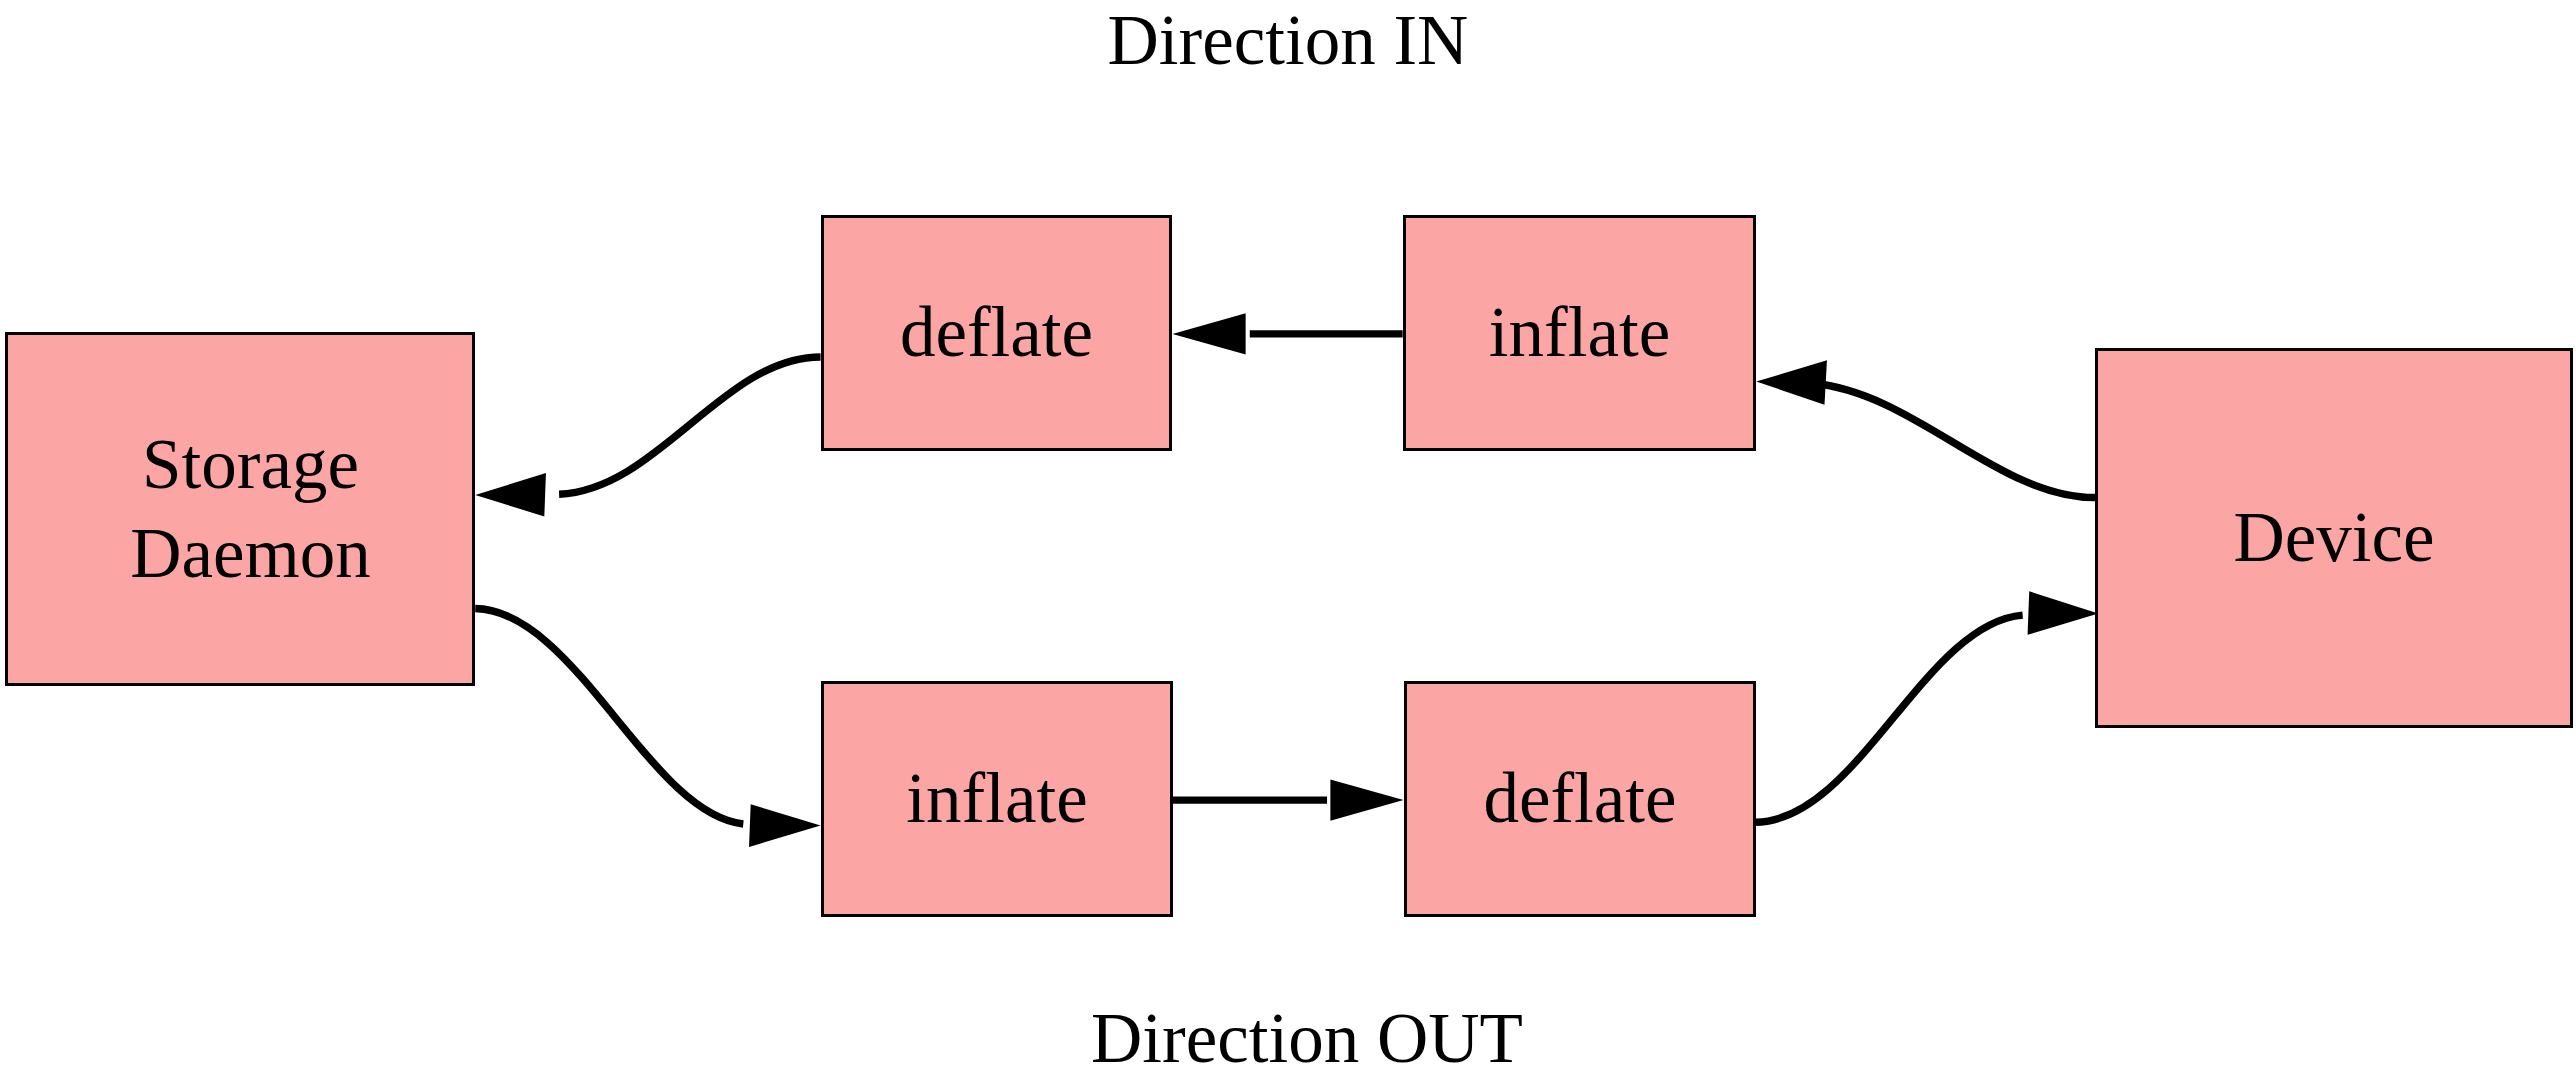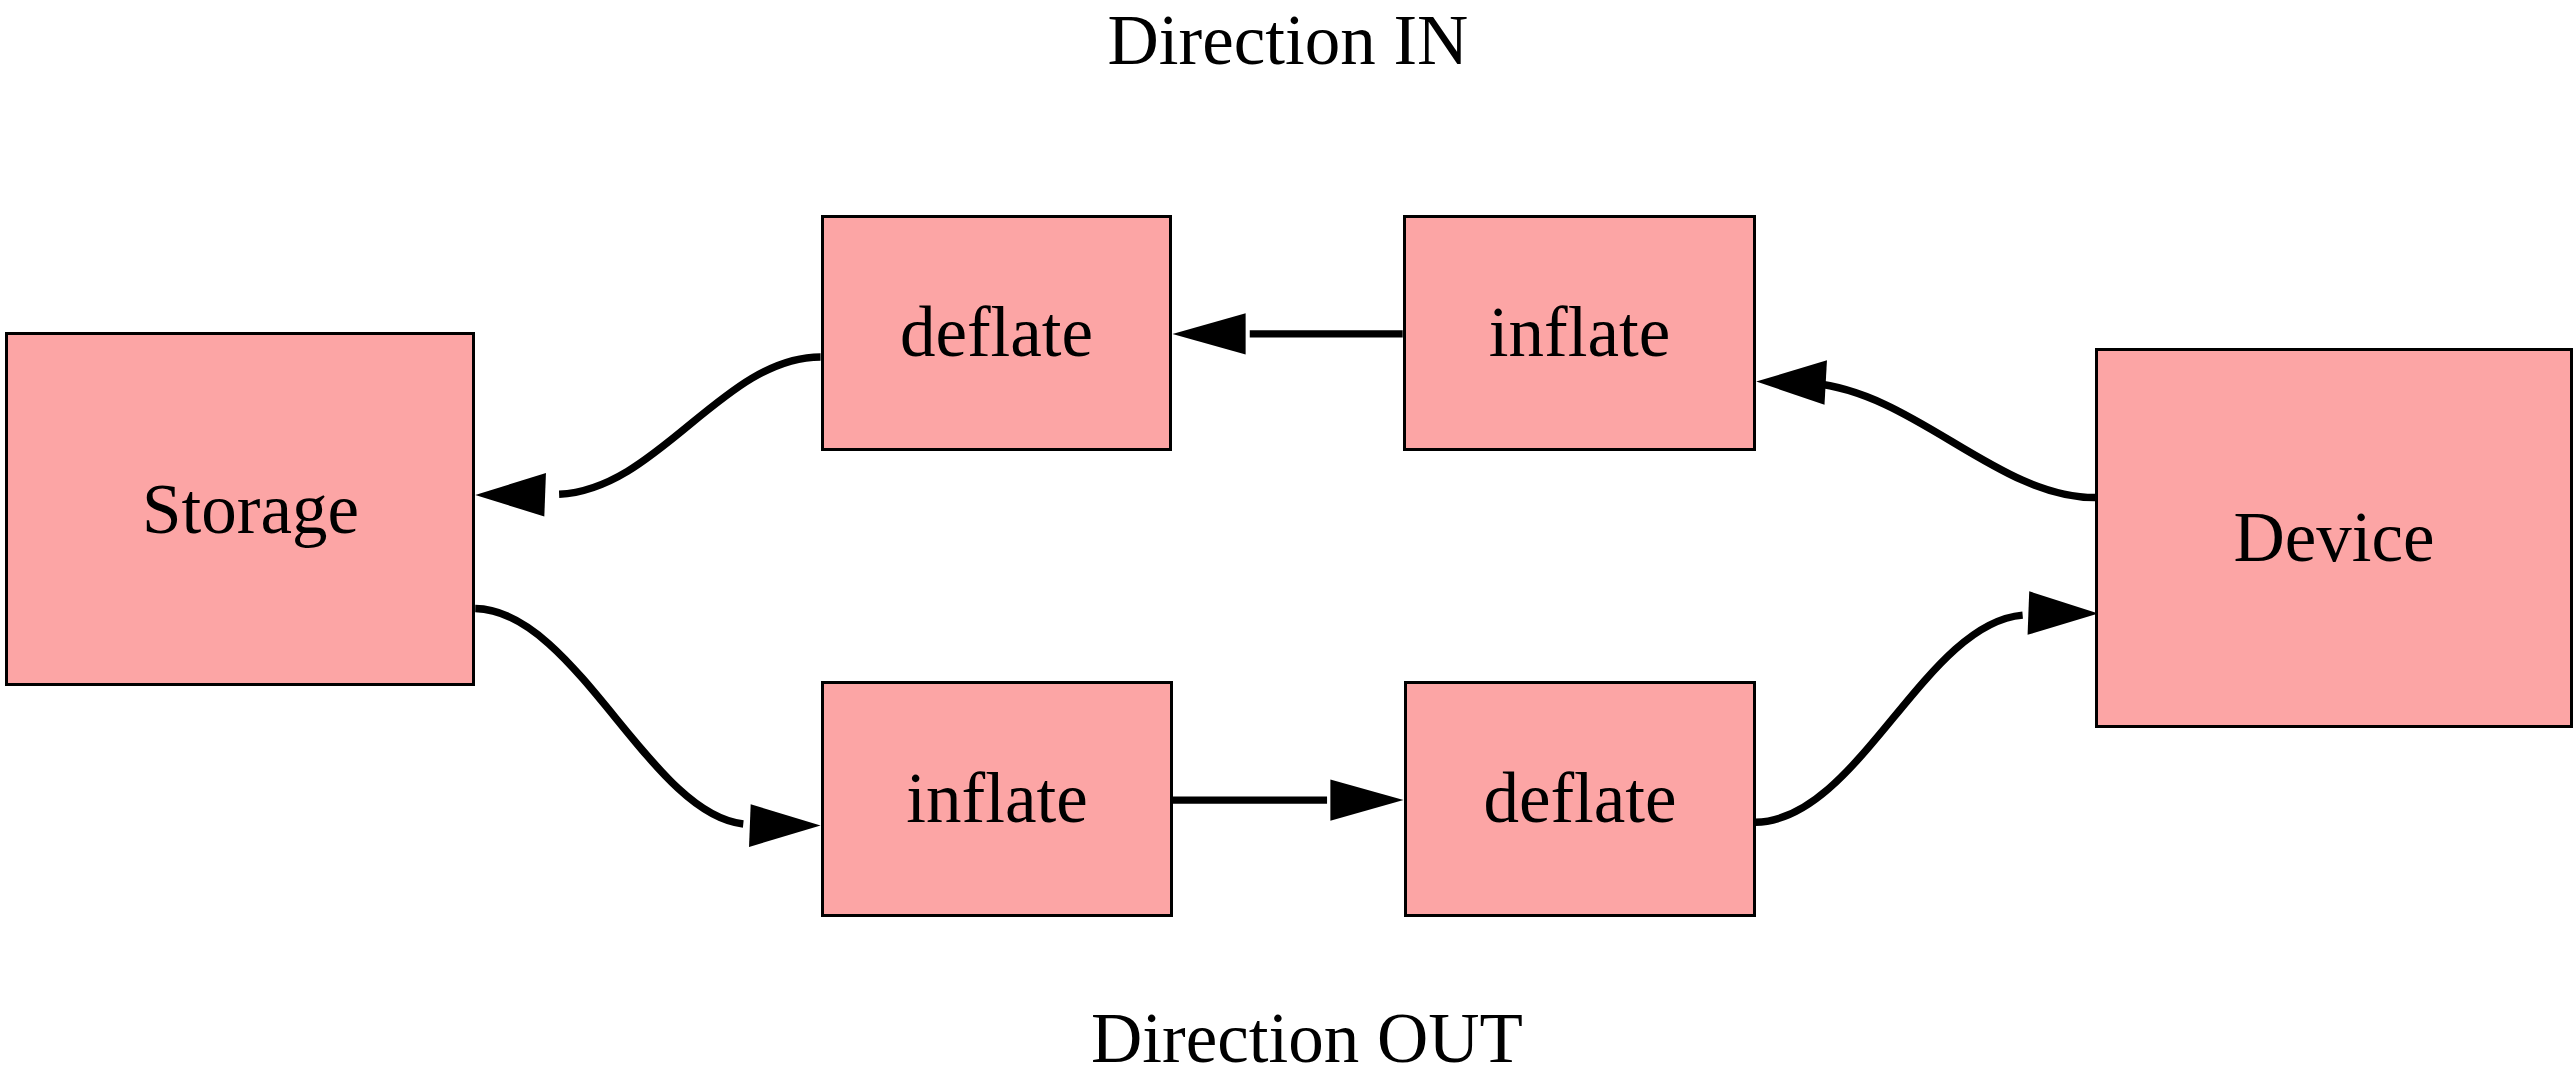--- a/index.html
+++ b/index.html
@@ -101,20 +101,21 @@
     </g>
 
   </svg>
 
   <div class="caption" id="caption-in">Direction IN</div>
 
   <div class="caption" id="caption-out">Direction OUT</div>
 
   <div class="node-box" id="storage-daemon-box">
     <div class="node-label two-line">Storage</div>
+    <div class="node-label two-line">Daemon</div>
   </div>
 
   <div class="node-box" id="deflate-in-box">
     <div class="node-label">deflate</div>
   </div>
 
   <div class="node-box" id="inflate-in-box">
     <div class="node-label">inflate</div>
   </div>
 

